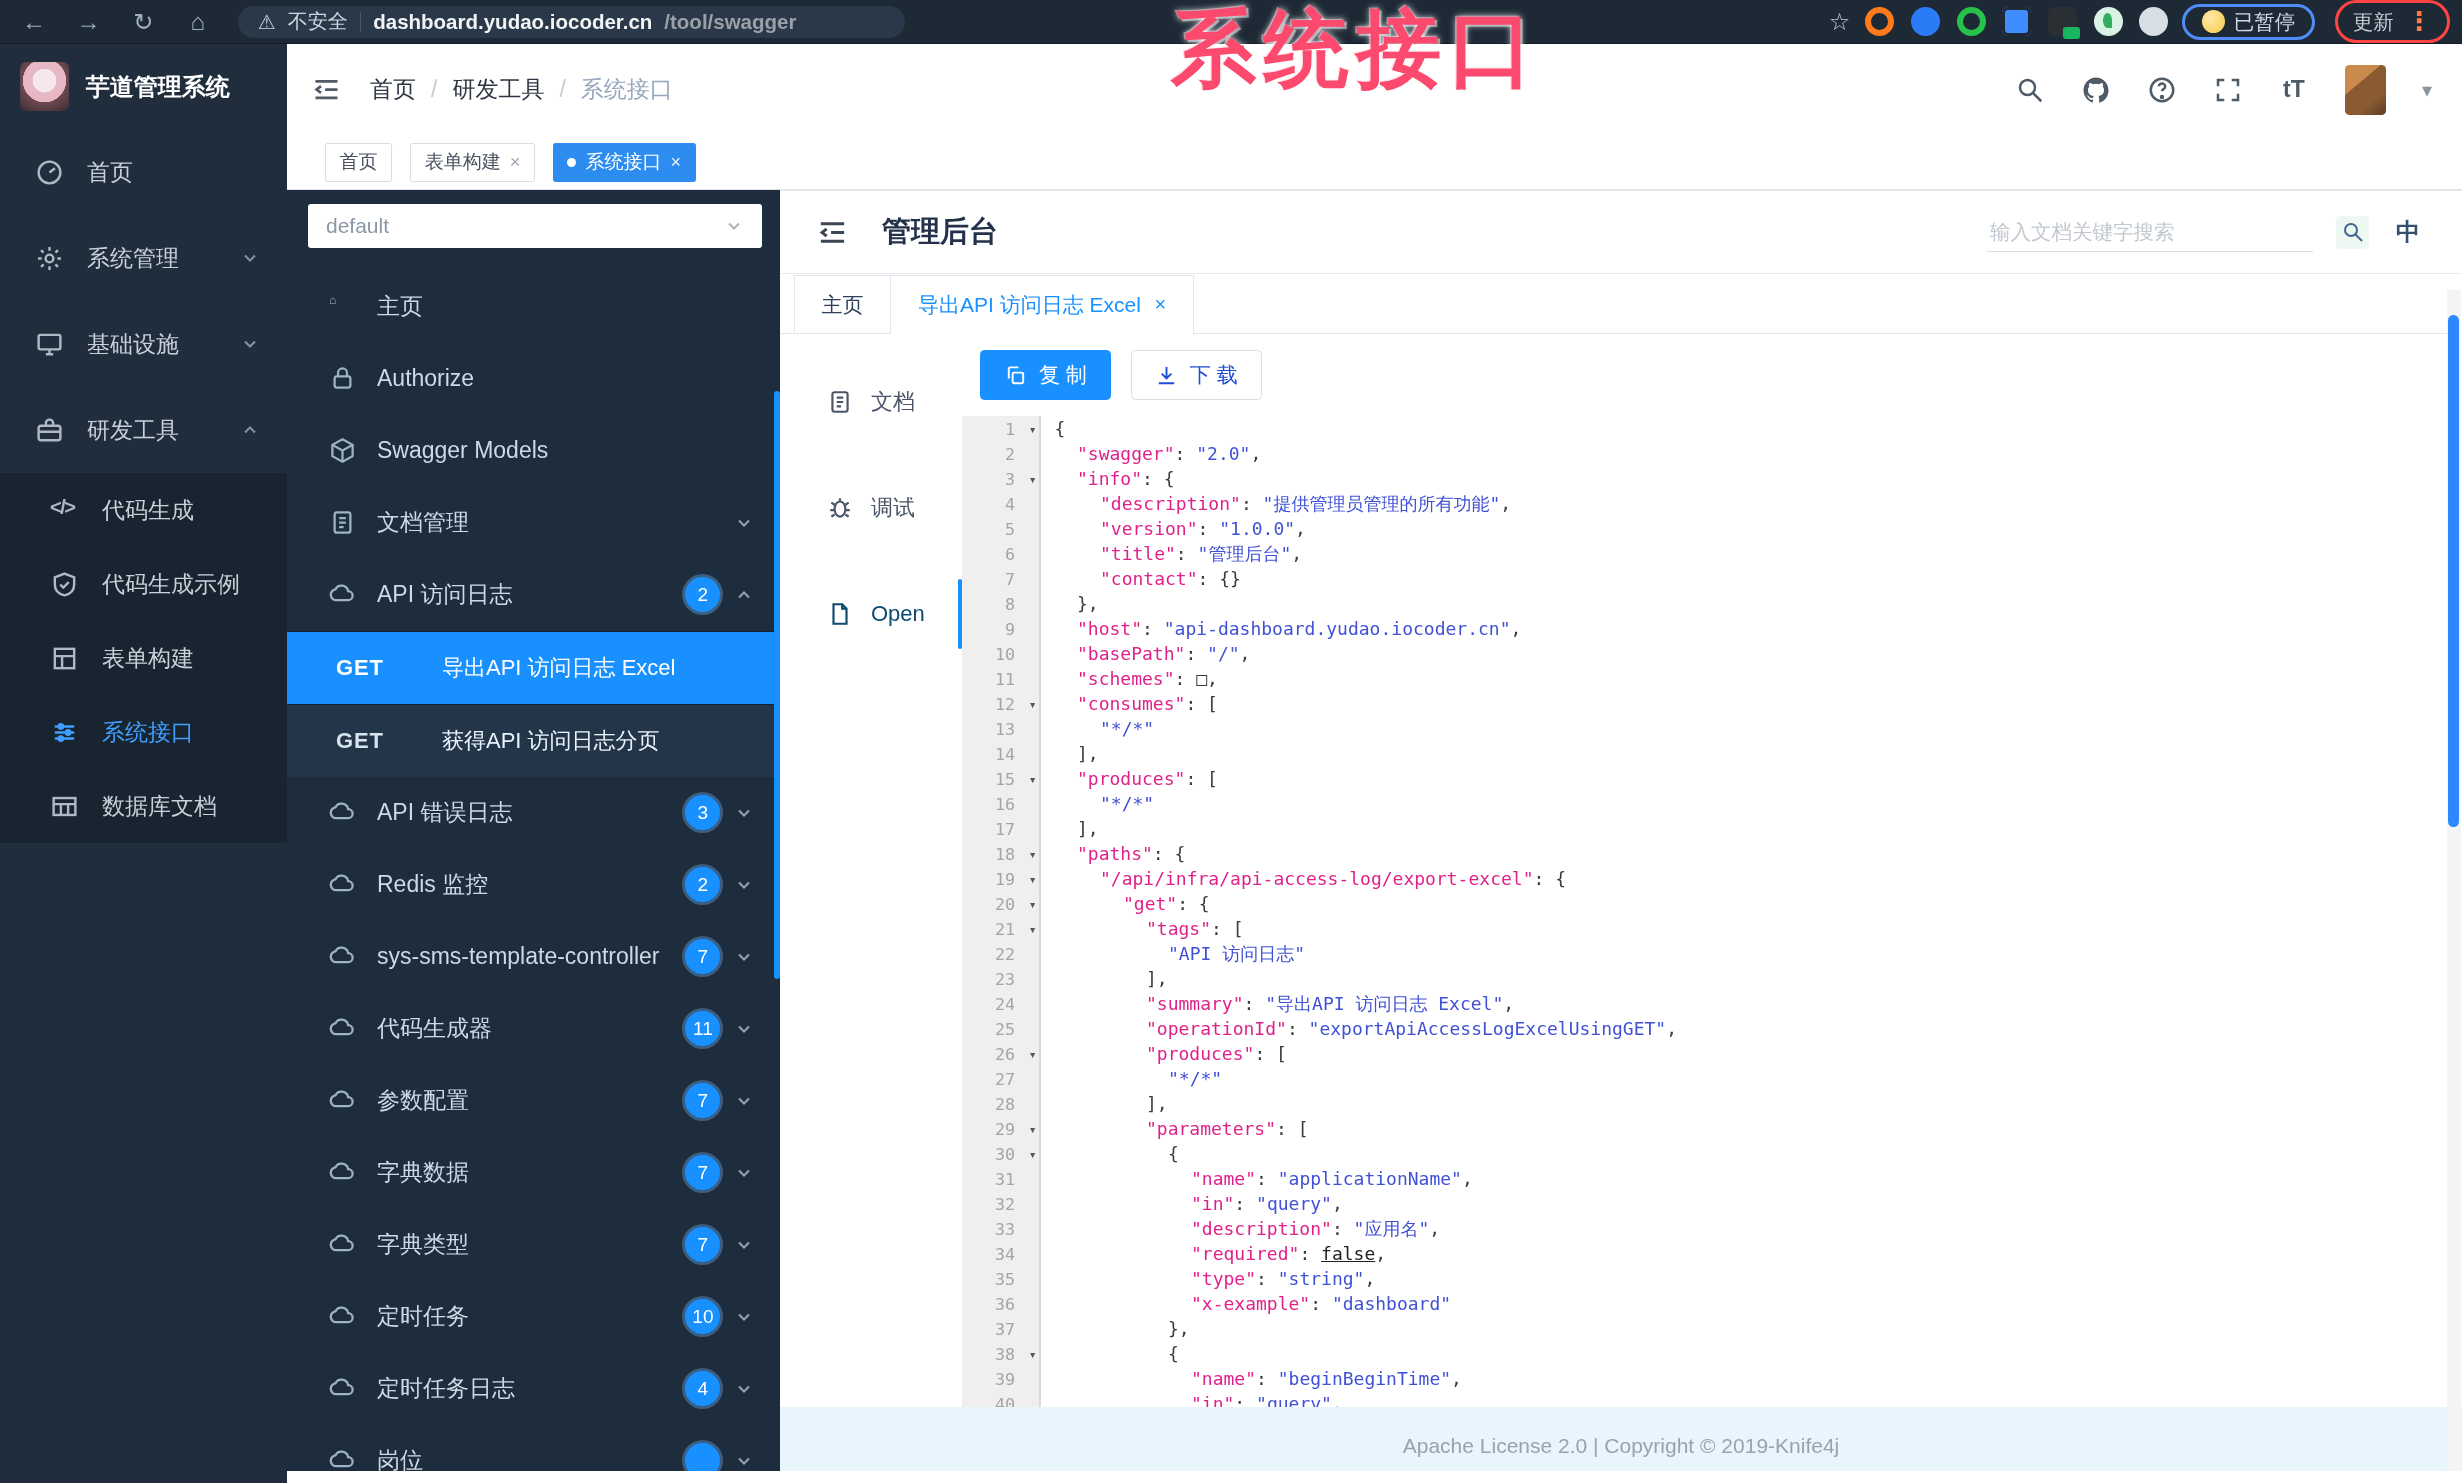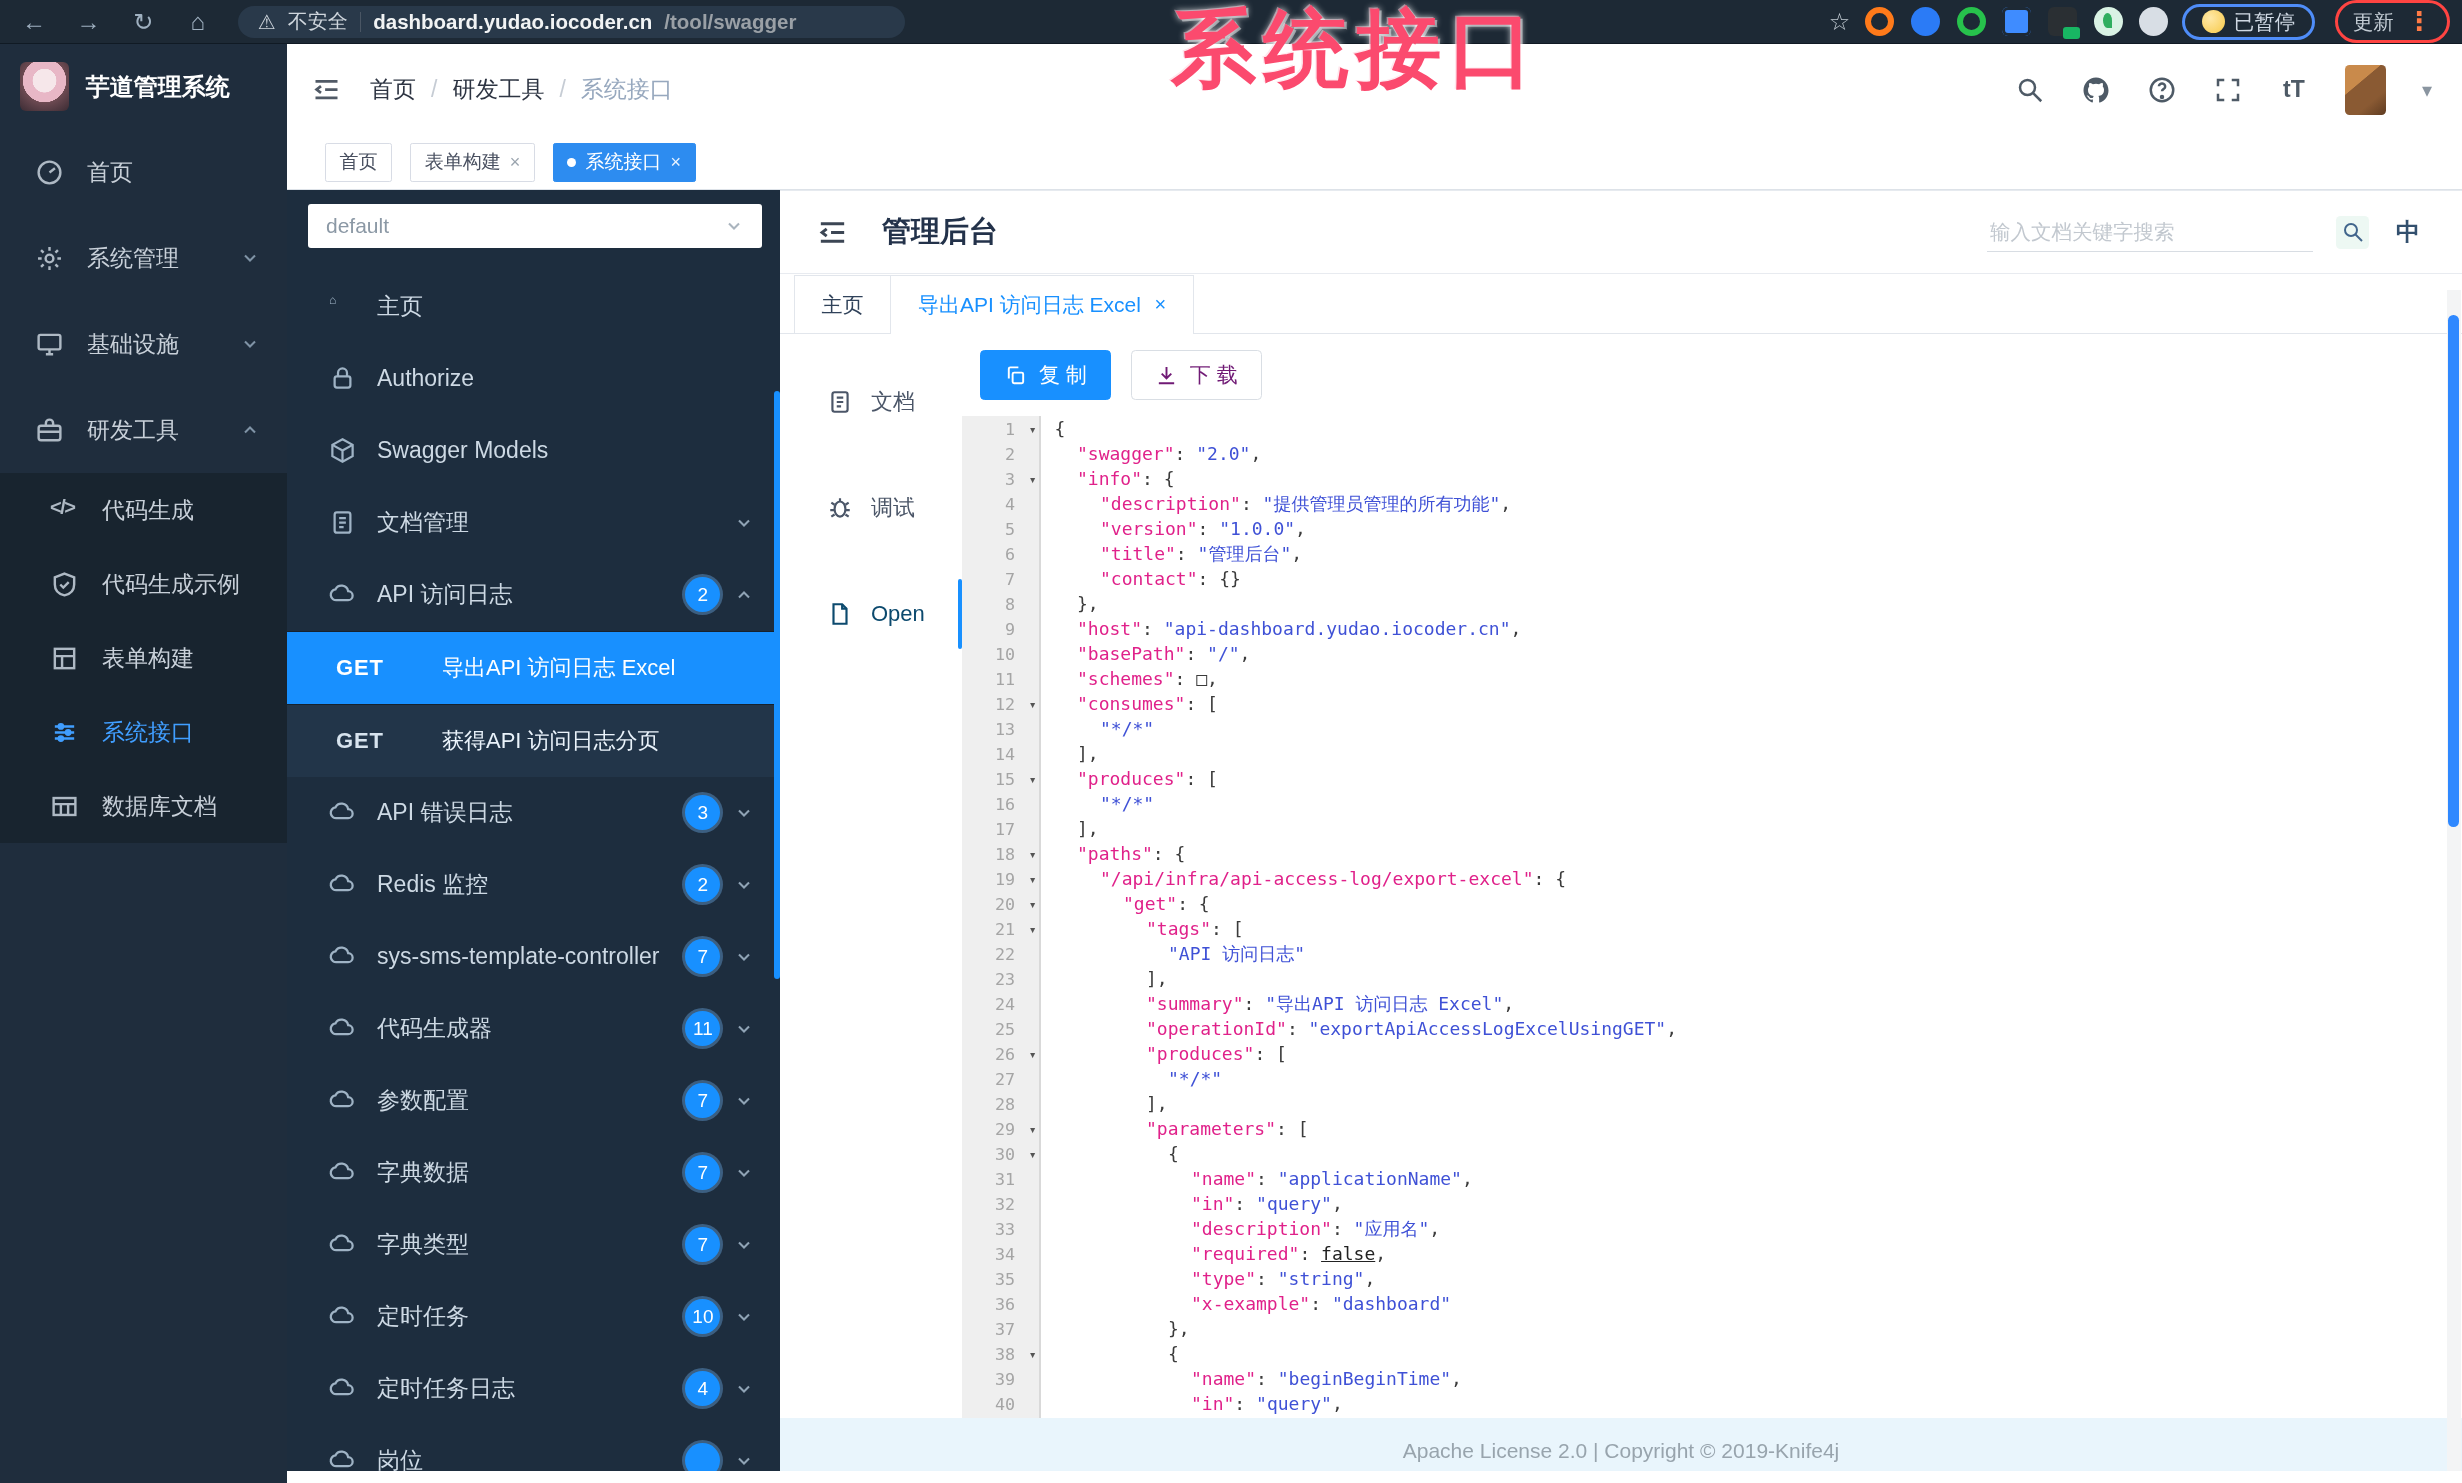--- a/index.html
+++ b/index.html
@@ -146,35 +146,35 @@
   .rail-item.active { color:#0c4a6e; }
   .rail-item.active::after { content:""; position:absolute; right:0; top:18px; width:4.5px; height:70px;
     background:#1890ff; border-radius:2.3px; }
 
   .editor-col { flex:1; display:flex; flex-direction:column; min-width:0; }
   .etoolbar { height:82px; display:flex; align-items:center; gap:20px; padding-left:18px; }
   .btn { height:50px; display:flex; align-items:center; gap:12px; padding:0 23px; border-radius:4.5px;
     font-size:21px; }
   .btn .ic { width:23px; height:23px; }
   .btn.primary { background:#1890ff; color:#fff; border:1.5px solid #1890ff; }
-  .btn.plain { background:#fff; color:#701a75; border:1.5px solid #d9dee4; }
+  .btn.plain { background:#fff; color:#1d4ed8; border:1.5px solid #d9dee4; }
 
   .editor { flex:1; overflow:hidden; font-family:"DejaVu Sans Mono",monospace; font-size:18px;
     background:linear-gradient(90deg,#efefef 0,#efefef 77px,#d9d9d9 77px,#d9d9d9 79px,#fff 79px); }
   .cl { height:25px; display:flex; align-items:center; white-space:pre; }
   .cl .ln { width:79px; flex:none; text-align:right; padding-right:26px; color:#a5a5a5; font-size:16.7px;
     position:relative; }
   .cl .fold { position:absolute; right:4.5px; top:50%; transform:translateY(-50%); color:#555; font-size:13px; }
   .cl .cd { padding-left:13.6px; }
   .c-p { color:#3b3b3b; }
   .c-k { color:#e0218a; }
   .c-s { color:#3f51d6; }
   .c-b { color:#222;text-decoration:underline; }
 
-  .doc-footer { height:66px; background:#e9f5fc; display:flex; align-items:center; justify-content:center;
+  .doc-footer { height:77px; background:#e9f5fc; display:flex; align-items:center; justify-content:center;
     color:#98a4ad; font-size:21px; }
 
   
   .bottom-strip { position:absolute; left:287px; top:1471px; width:2176px; height:13px; background:#fff; z-index:20; }
   .page-scroll-track { position:absolute; right:1.5px; top:290px; width:13.6px; height:1181px; background:#f3f4f5;
     z-index:40; }
   .page-scroll-thumb { position:absolute; right:3px; top:315px; width:10.6px; height:512px; background:#2f88ff;
     border-radius:5.3px; z-index:41; }
   .ic svg, .chev svg, .hicon svg, .hamburger svg, .fold-ic svg, .srch-ic svg { width:100%; height:100%; display:block; }
 </style>

